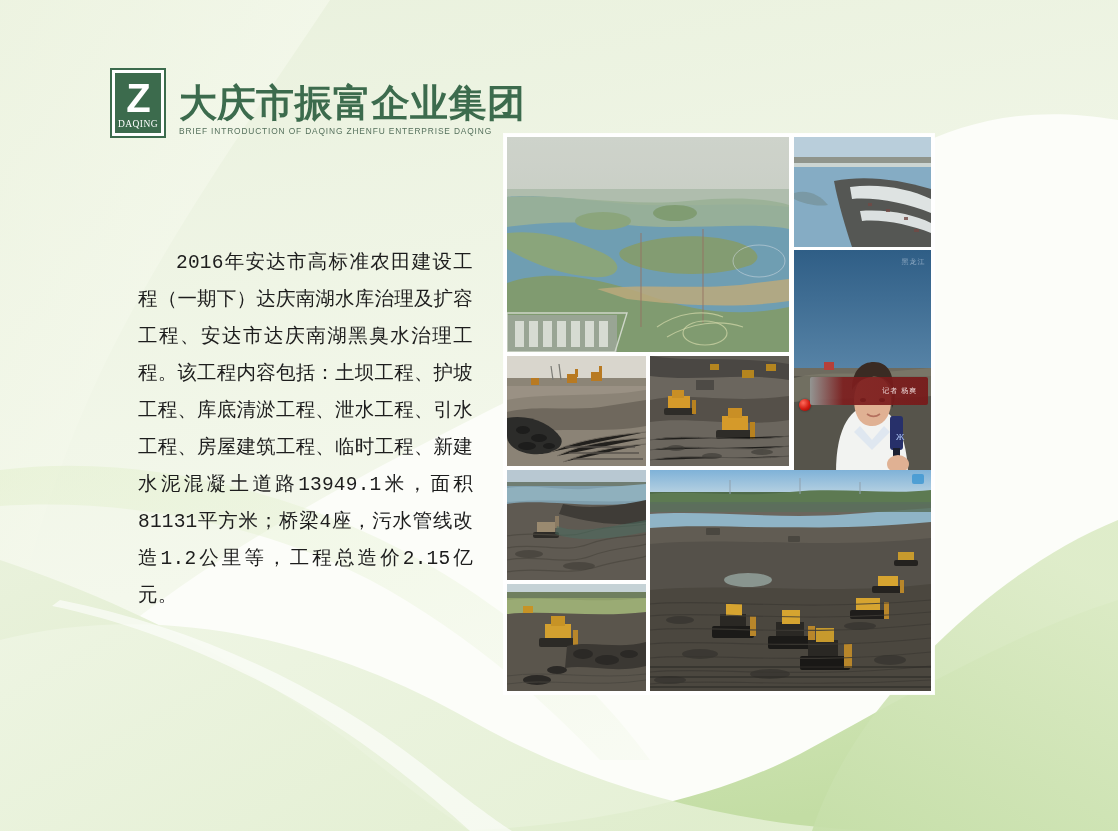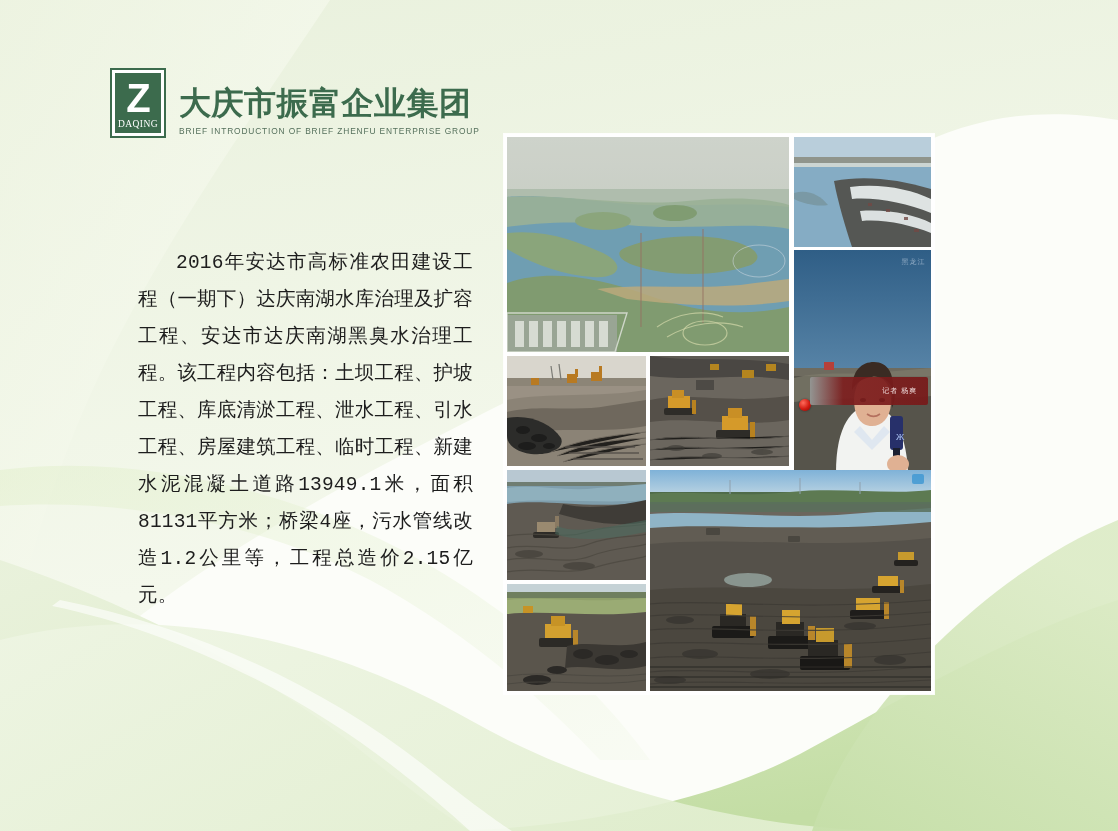--- a/index.html
+++ b/index.html
@@ -71,21 +71,21 @@
     margin-top: 1px;
   }
   .logo-text {
     margin-left: 13px;
     padding-top: 16px;
   }
   .logo-cn {
     color: #3c6b4d;
     font-family: "Liberation Sans", sans-serif;
     font-weight: 700;
-    font-size: 32px;
+    font-size: 38px;
     line-height: 38px;
     letter-spacing: 0.5px;
     white-space: nowrap;
   }
   .logo-en {
     color: #55705c;
     font-family: "Liberation Sans", sans-serif;
     font-size: 8.4px;
     letter-spacing: 0.85px;
     line-height: 12px;
@@ -237,21 +237,21 @@
 
   <div class="logo-block">
     <div class="logo-mark">
       <div class="logo-mark-inner">
         <span class="logo-z">Z</span>
         <span class="logo-abbr">DAQING</span>
       </div>
     </div>
     <div class="logo-text">
       <div class="logo-cn">大庆市振富企业集团</div>
-      <div class="logo-en">BRIEF INTRODUCTION OF BRIEF ZHENFU ENTERPRISE GROUP</div>
+      <div class="logo-en">BRIEF INTRODUCTION OF DAQING ZHENFU ENTERPRISE DAQING</div>
     </div>
   </div>
 
   <div class="body-text">2016年安达市高标准农田建设工程（一期下）达庆南湖水库治理及扩容工程、安达市达庆南湖黑臭水治理工程。该工程内容包括：土坝工程、护坡工程、库底清淤工程、泄水工程、引水工程、房屋建筑工程、临时工程、新建水泥混凝土道路13949.1米，面积81131平方米；桥梁4座，污水管线改造1.2公里等，工程总造价2.15亿元。</div>
 
   <div class="collage">
 
     <div class="cell" style="left:3px; top:3px; width:282px; height:215px;">
       <svg viewBox="0 0 282 215" preserveAspectRatio="none">
         <defs>

